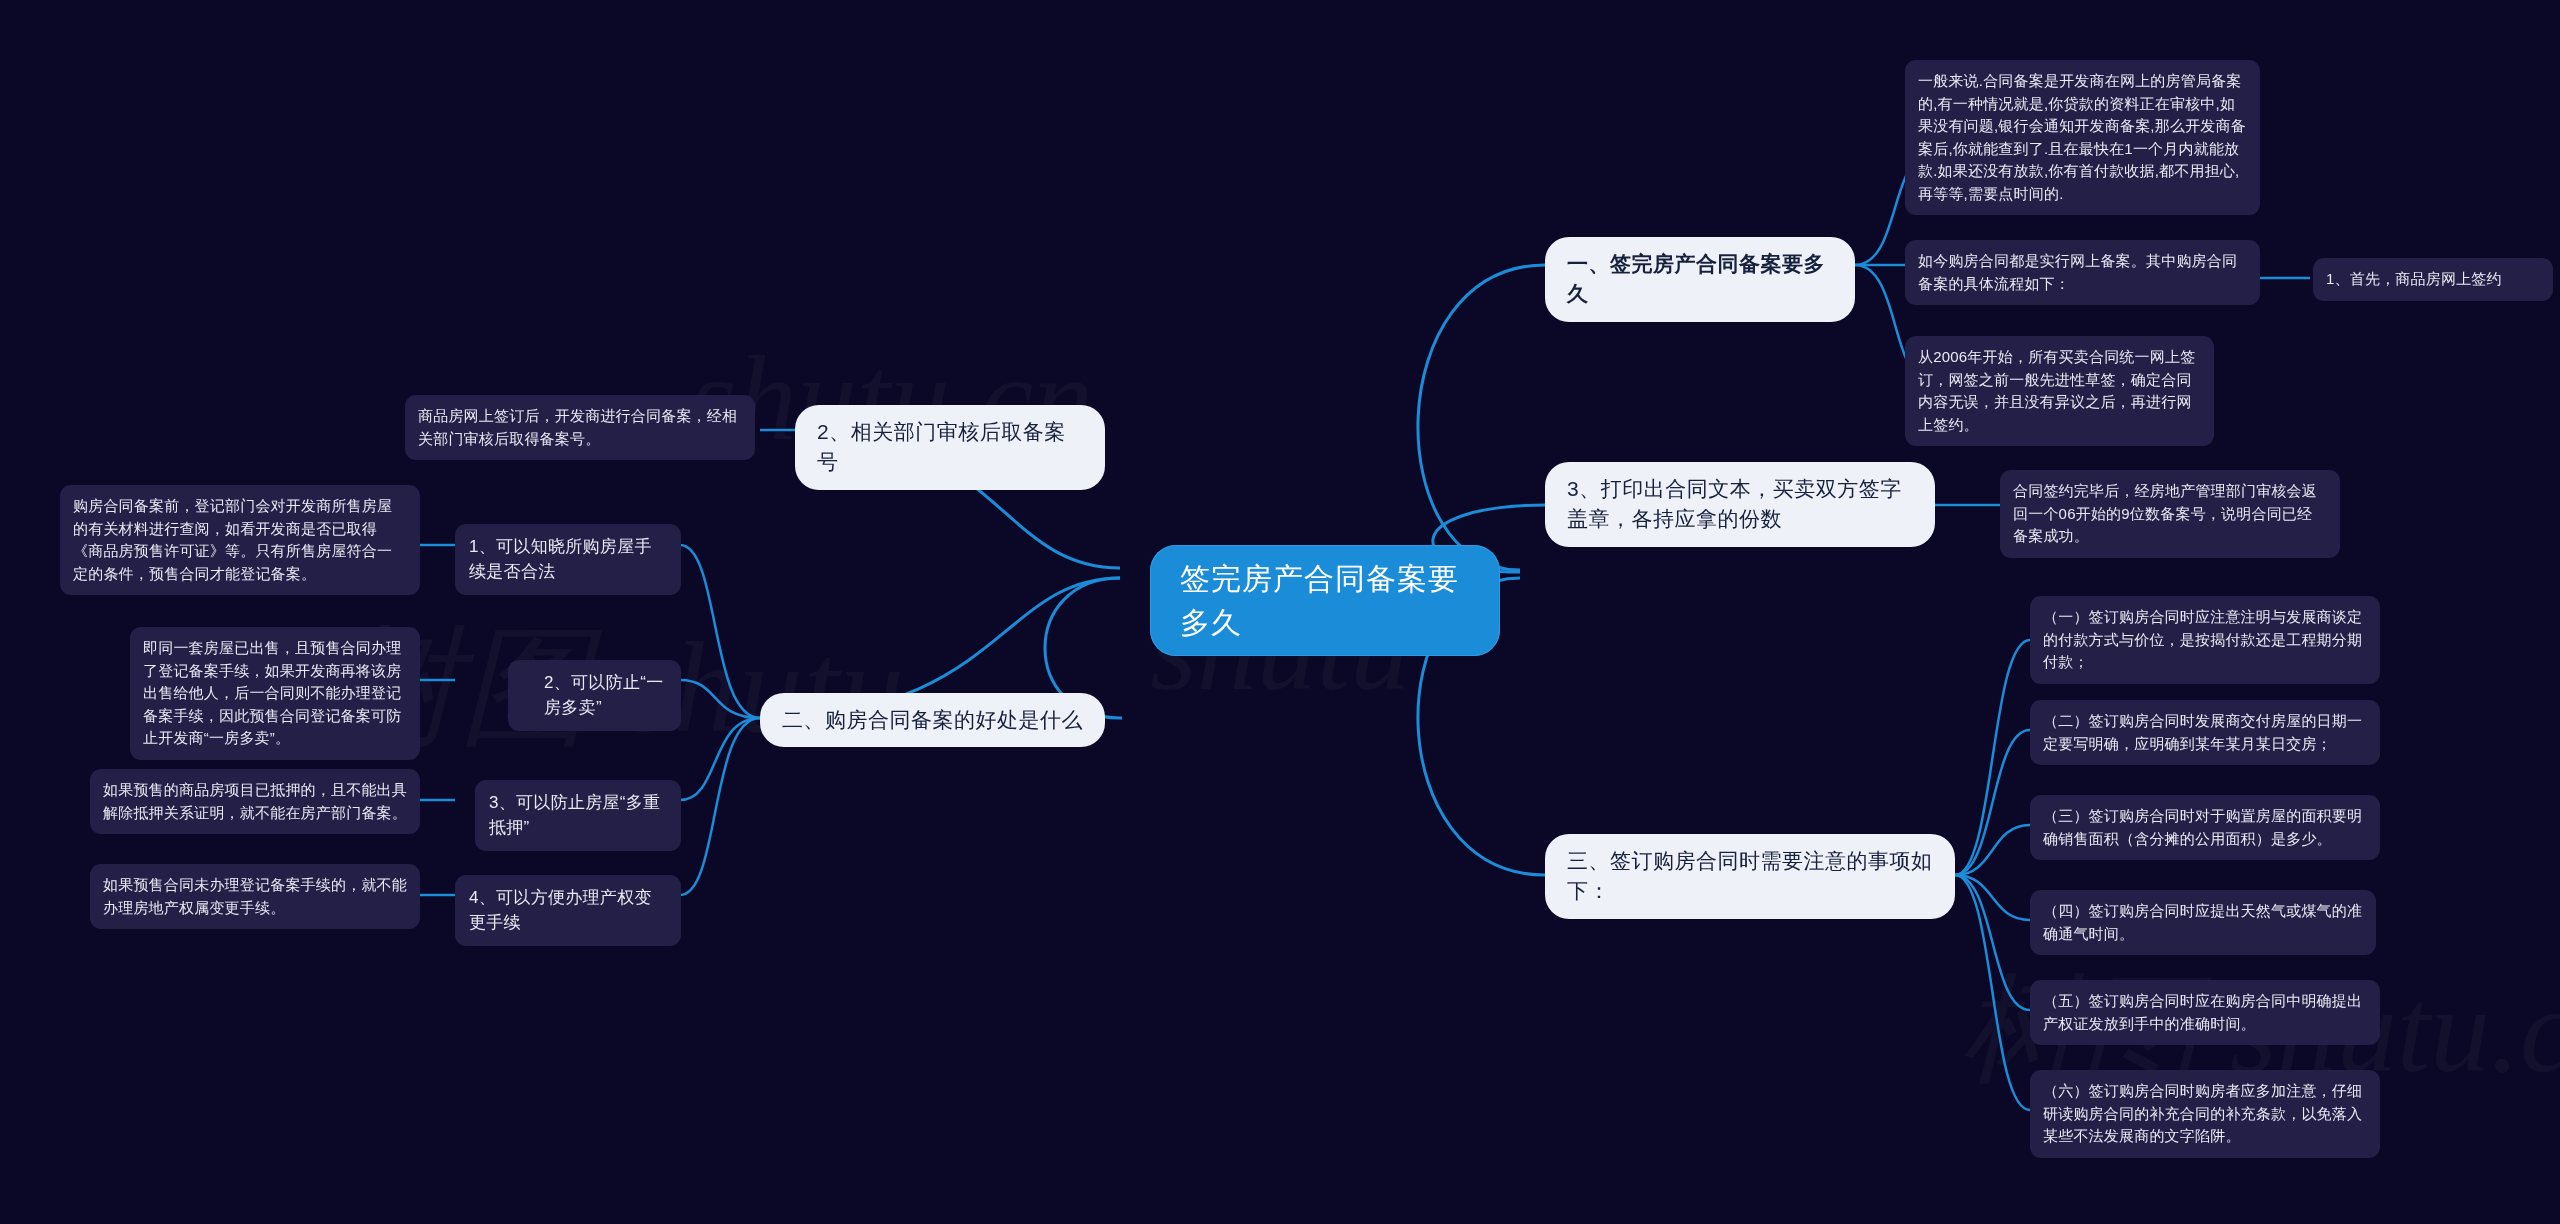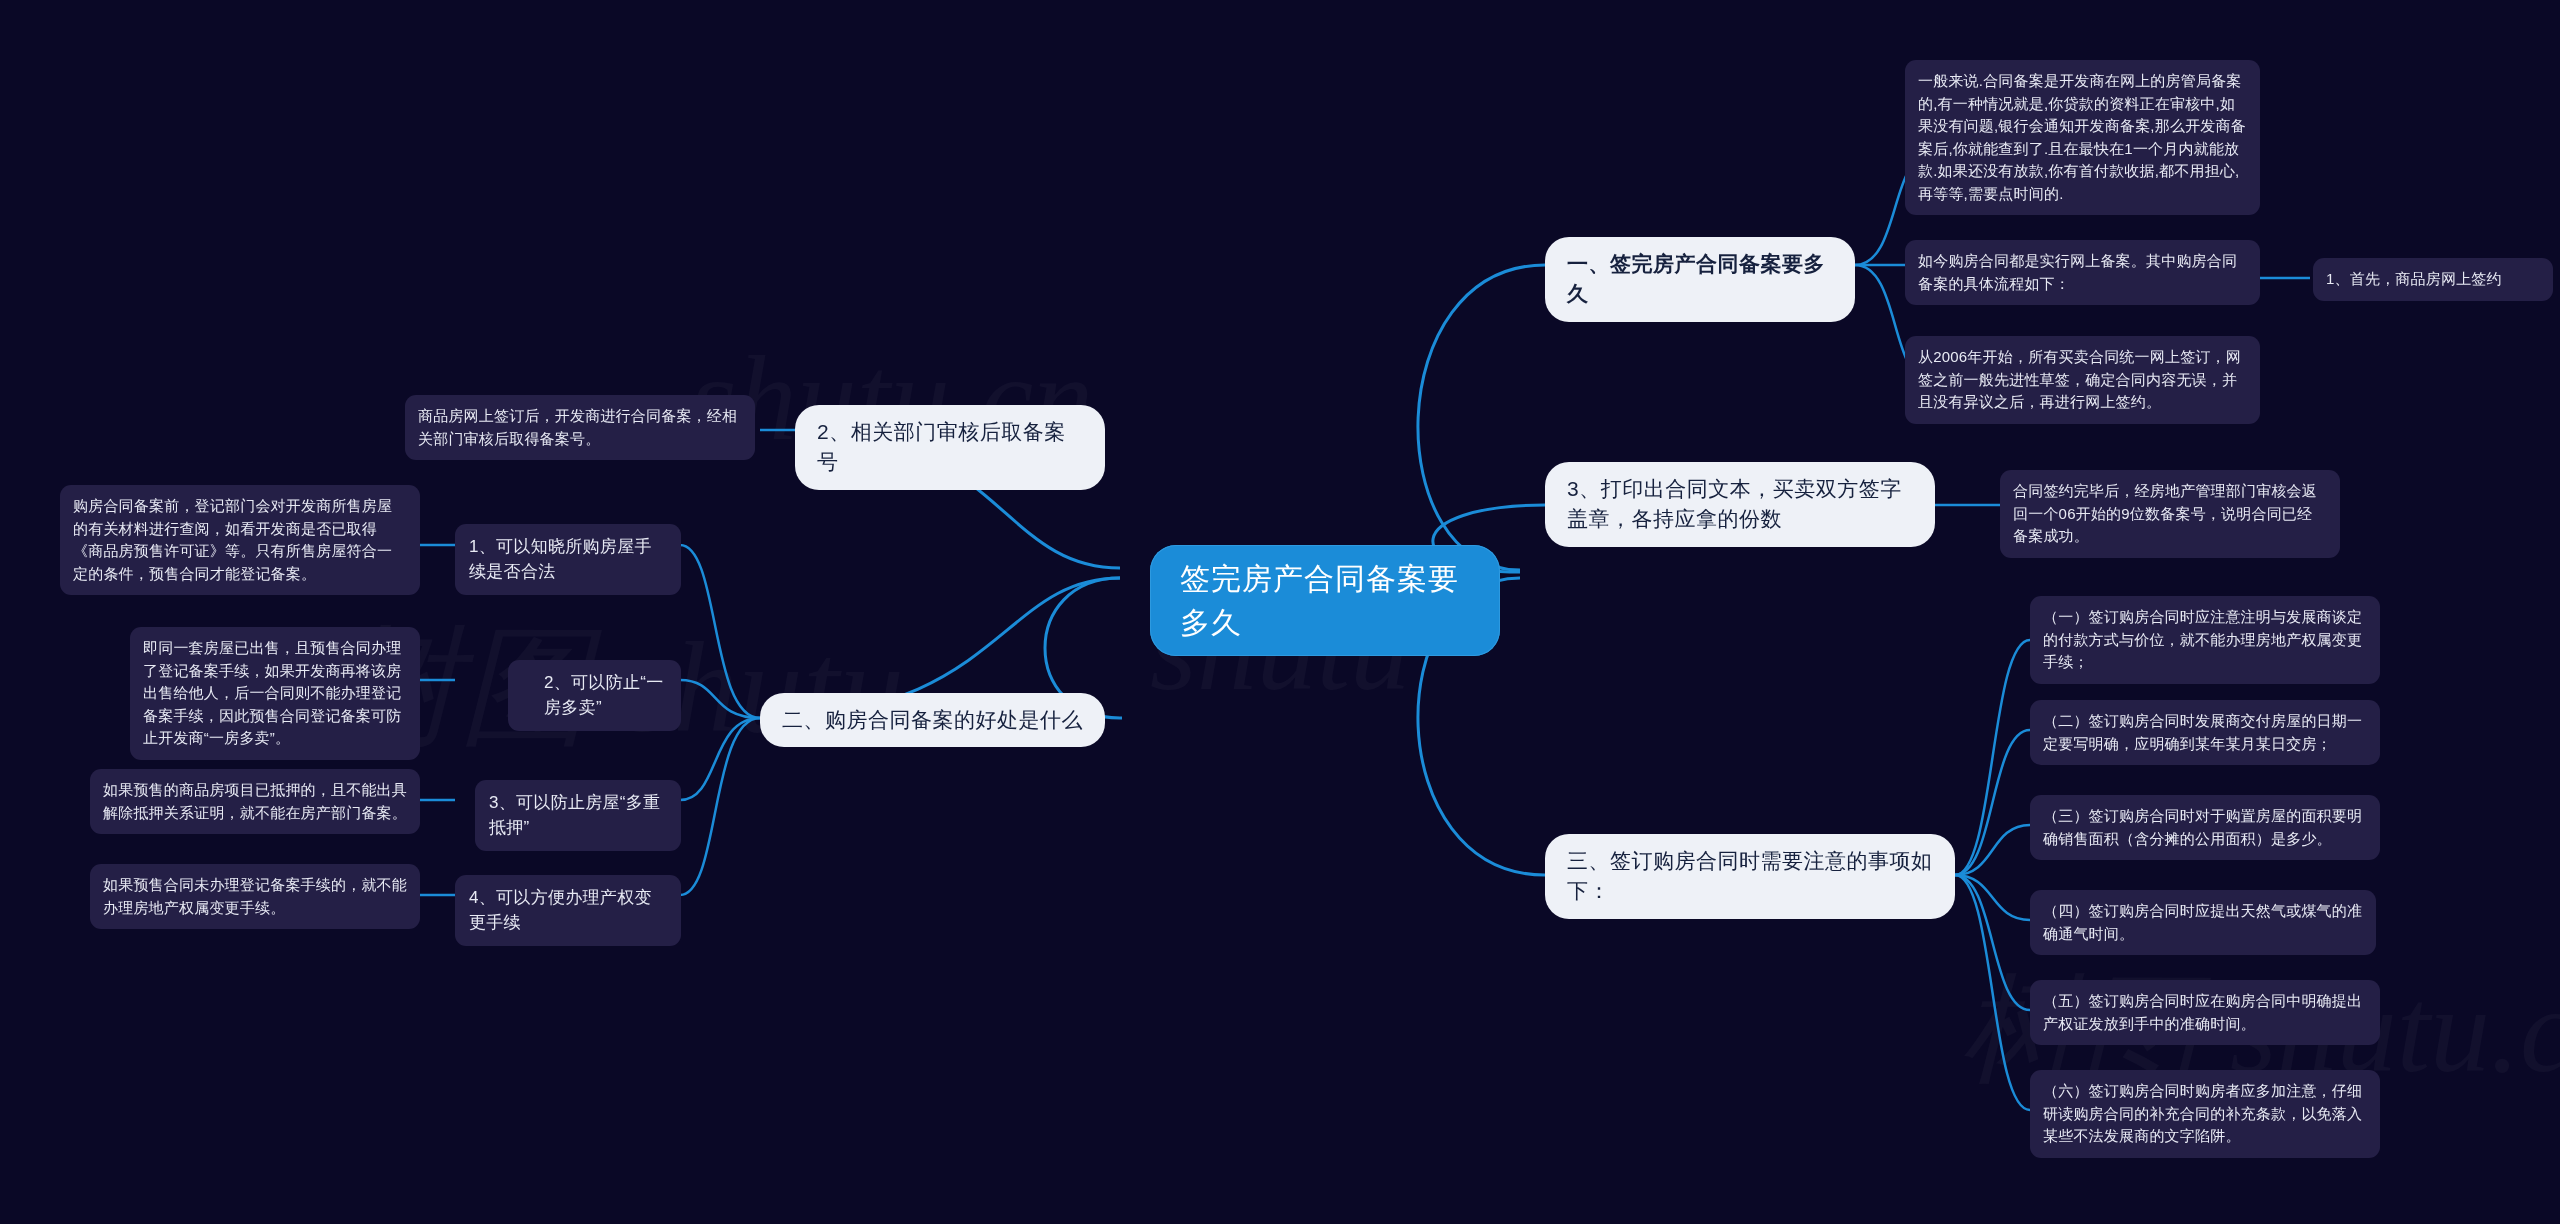--- a/index.html
+++ b/index.html
@@ -150,21 +150,21 @@
   </div>
 
   <div class="node lvl3" style="left:1905px; top:240px; width:355px;">
     <span class="txt">如今购房合同都是实行网上备案。其中购房合同备案的具体流程如下：</span>
   </div>
 
   <div class="node lvl3" style="left:2313px; top:258px; width:240px;">
     <span class="txt">1、首先，商品房网上签约</span>
   </div>
 
-  <div class="node lvl3" style="left:1905px; top:336px; width:355px;">
+  <div class="node lvl3" style="left:1905px; top:336px; width:309px;">
     <span class="txt">从2006年开始，所有买卖合同统一网上签订，网签之前一般先进性草签，确定合同内容无误，并且没有异议之后，再进行网上签约。</span>
   </div>
 
   <div class="node lvl1" style="left:795px; top:405px; width:310px; justify-content:center;">
     <span class="txt">2、相关部门审核后取备案号</span>
   </div>
 
   <div class="node lvl3" style="left:405px; top:395px; width:350px;">
     <span class="txt">商品房网上签订后，开发商进行合同备案，经相关部门审核后取得备案号。</span>
   </div>
@@ -207,21 +207,21 @@
   </div>
   <div class="node lvl3" style="left:90px; top:864px; width:330px;">
     <span class="txt">如果预售合同未办理登记备案手续的，就不能办理房地产权属变更手续。</span>
   </div>
 
   <div class="node lvl1" style="left:1545px; top:834px; width:410px;">
     <span class="txt">三、签订购房合同时需要注意的事项如下：</span>
   </div>
 
   <div class="node lvl3" style="left:2030px; top:596px; width:350px;">
-    <span class="txt">（一）签订购房合同时应注意注明与发展商谈定的付款方式与价位，就不能办理房地产权属变更手续；</span>
+    <span class="txt">（一）签订购房合同时应注意注明与发展商谈定的付款方式与价位，是按揭付款还是工程期分期付款；</span>
   </div>
   <div class="node lvl3" style="left:2030px; top:700px; width:350px;">
     <span class="txt">（二）签订购房合同时发展商交付房屋的日期一定要写明确，应明确到某年某月某日交房；</span>
   </div>
   <div class="node lvl3" style="left:2030px; top:795px; width:350px;">
     <span class="txt">（三）签订购房合同时对于购置房屋的面积要明确销售面积（含分摊的公用面积）是多少。</span>
   </div>
   <div class="node lvl3" style="left:2030px; top:890px; width:346px;">
     <span class="txt">（四）签订购房合同时应提出天然气或煤气的准确通气时间。</span>
   </div>

